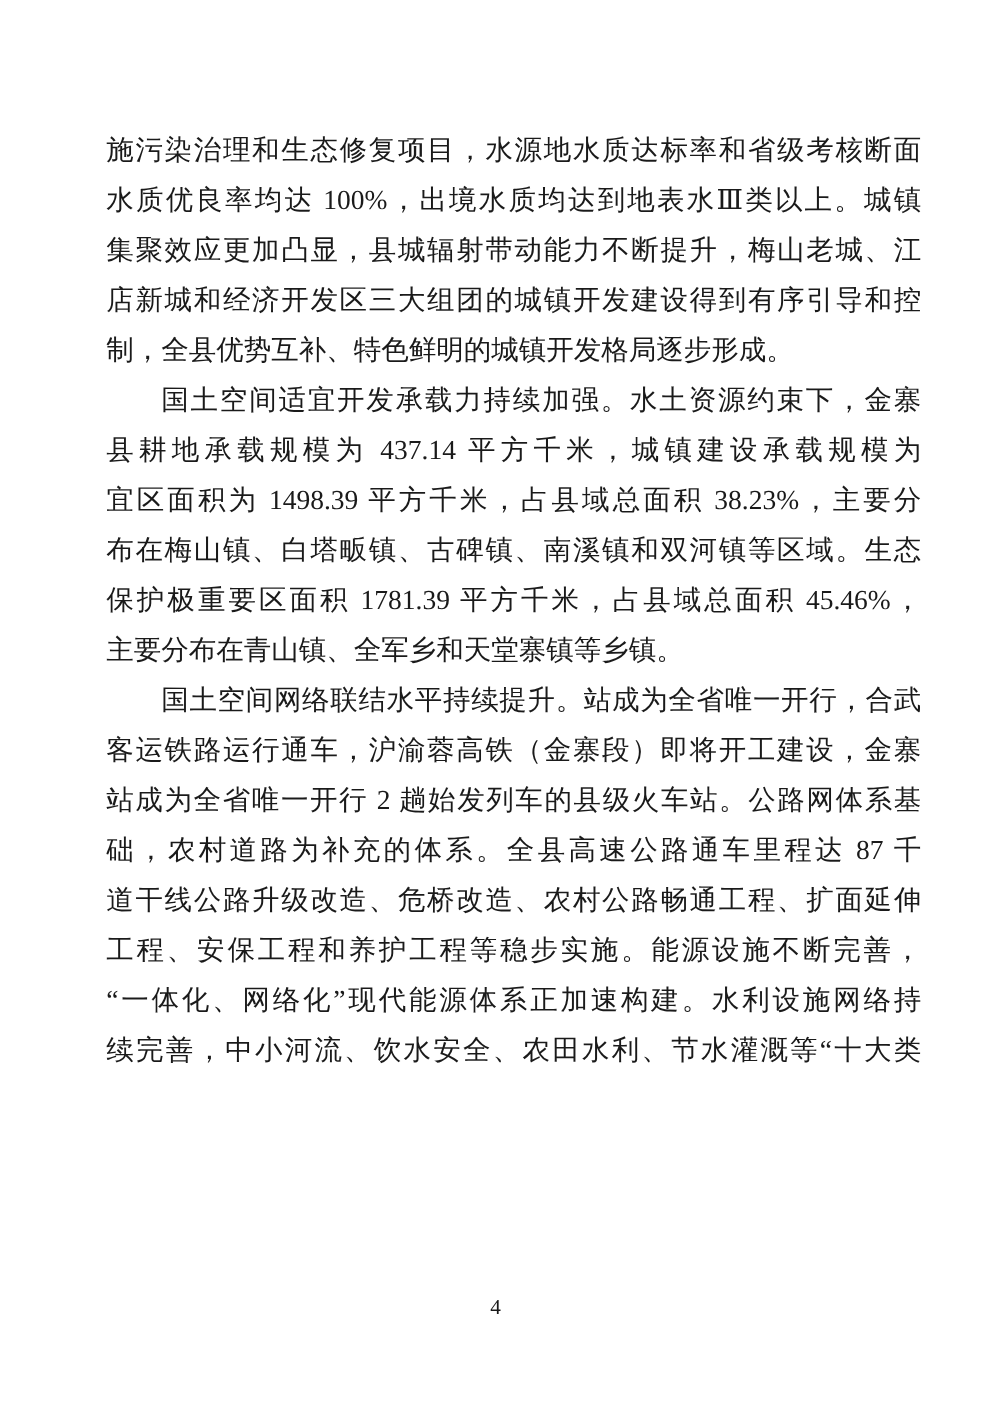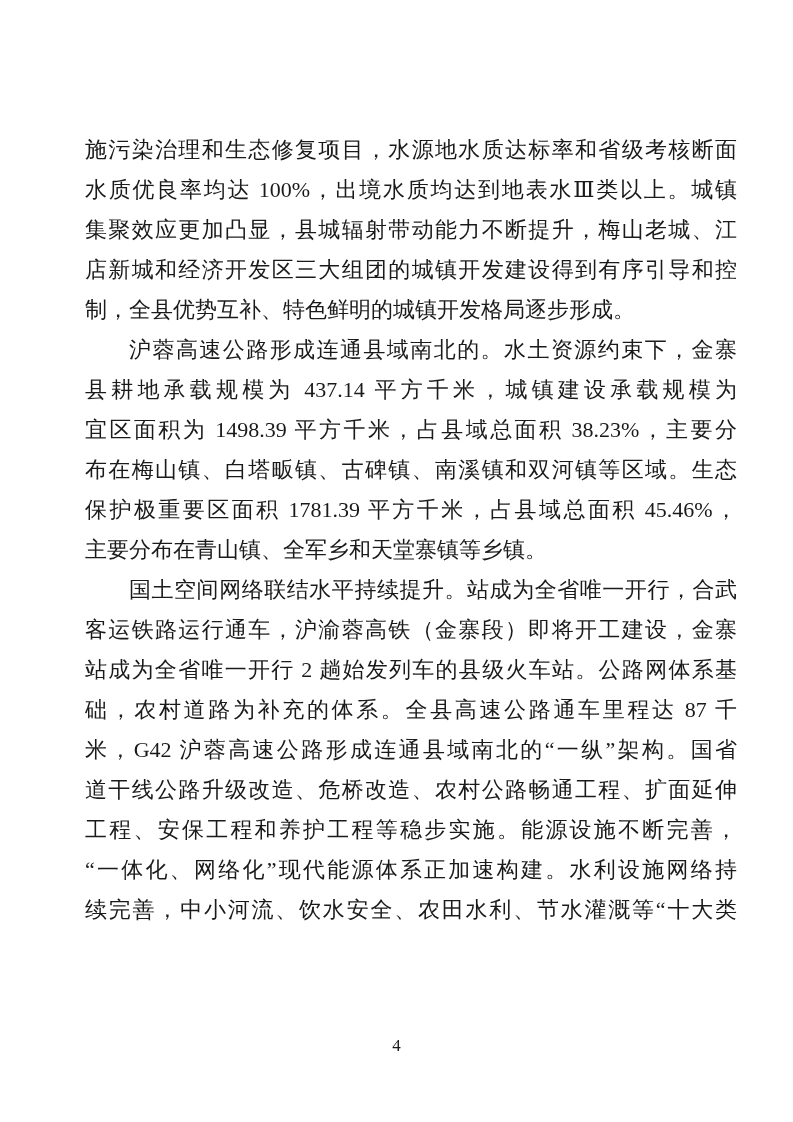--- a/index.html
+++ b/index.html
@@ -14,21 +14,20 @@
     background: #ffffff;
     overflow: hidden;
     font-family: "Liberation Serif", "DejaVu Serif", serif;
     color: #1a1a1a;
   }
   .text-block {
     position: absolute;
     left: 85px;
     top: 100px;
     width: 652px;
-    margin-top: 30px;
   }
   .paragraph {
     margin: 0;
     padding: 0;
   }
   .line {
     height: 40px;
     line-height: 40px;
     font-size: 22px;
     white-space: nowrap;
@@ -61,33 +60,32 @@
 <div class="page">
   <div class="text-block">
       <div class="paragraph">
         <div class="line">施污染治理和生态修复项目，水源地水质达标率和省级考核断面</div>
         <div class="line">水质优良率均达 100%，出境水质均达到地表水Ⅲ类以上。城镇</div>
         <div class="line">集聚效应更加凸显，县城辐射带动能力不断提升，梅山老城、江</div>
         <div class="line">店新城和经济开发区三大组团的城镇开发建设得到有序引导和控</div>
         <div class="line para-end">制，全县优势互补、特色鲜明的城镇开发格局逐步形成。</div>
       </div>
       <div class="paragraph">
-        <div class="line indent">沪蓉高速公路形成连通县域南北的。水土资源约束下，金寨</div>
+        <div class="line indent">国土空间适宜开发承载力持续加强。水土资源约束下，金寨</div>
         <div class="line">县耕地承载规模为 437.14 平方千米，城镇建设承载规模为</div>
         <div class="line">宜区面积为 1498.39 平方千米，占县域总面积 38.23%，主要分</div>
         <div class="line">布在梅山镇、白塔畈镇、古碑镇、南溪镇和双河镇等区域。生态</div>
         <div class="line">保护极重要区面积 1781.39 平方千米，占县域总面积 45.46%，</div>
         <div class="line para-end">主要分布在青山镇、全军乡和天堂寨镇等乡镇。</div>
       </div>
       <div class="paragraph">
         <div class="line indent">国土空间网络联结水平持续提升。站成为全省唯一开行，合武</div>
         <div class="line">客运铁路运行通车，沪渝蓉高铁（金寨段）即将开工建设，金寨</div>
         <div class="line">站成为全省唯一开行 2 趟始发列车的县级火车站。公路网体系基</div>
         <div class="line">础，农村道路为补充的体系。全县高速公路通车里程达 87 千</div>
-        <div class="line">米，G42 沪蓉高速公路形成连通县域南北的“一纵”架构。国省</div>
         <div class="line">道干线公路升级改造、危桥改造、农村公路畅通工程、扩面延伸</div>
         <div class="line">工程、安保工程和养护工程等稳步实施。能源设施不断完善，</div>
         <div class="line">“一体化、网络化”现代能源体系正加速构建。水利设施网络持</div>
         <div class="line">续完善，中小河流、饮水安全、农田水利、节水灌溉等“十大类</div>
       </div>
     </div>
   <div class="page-number">4</div>
 </div>
 
 </body></html>

